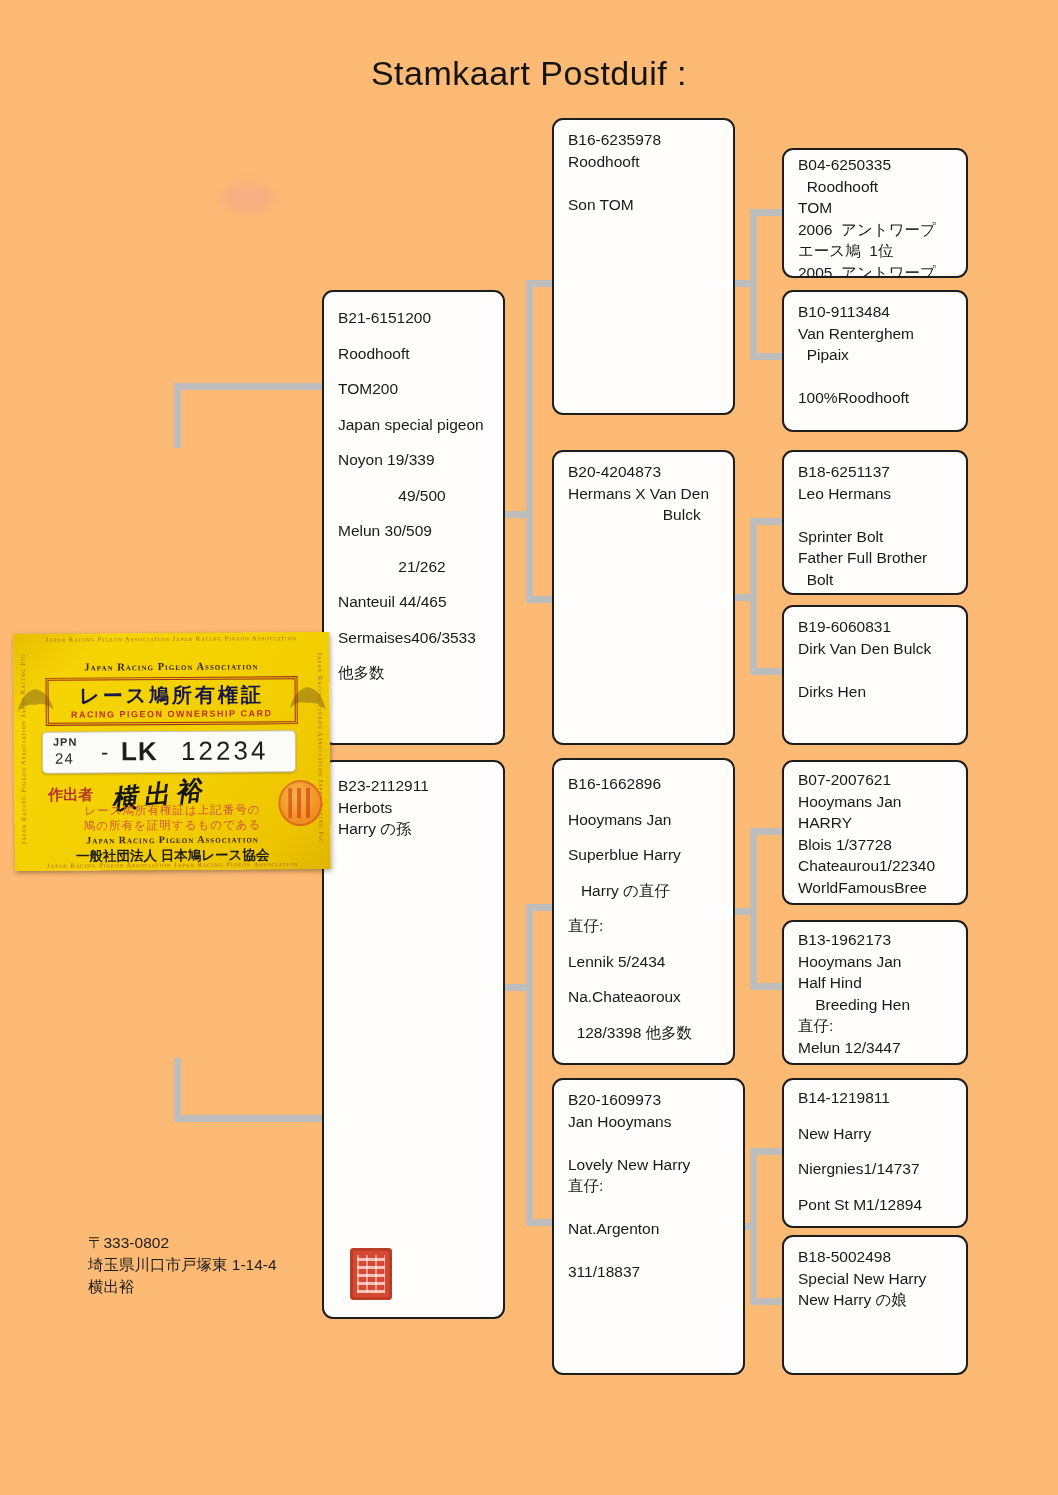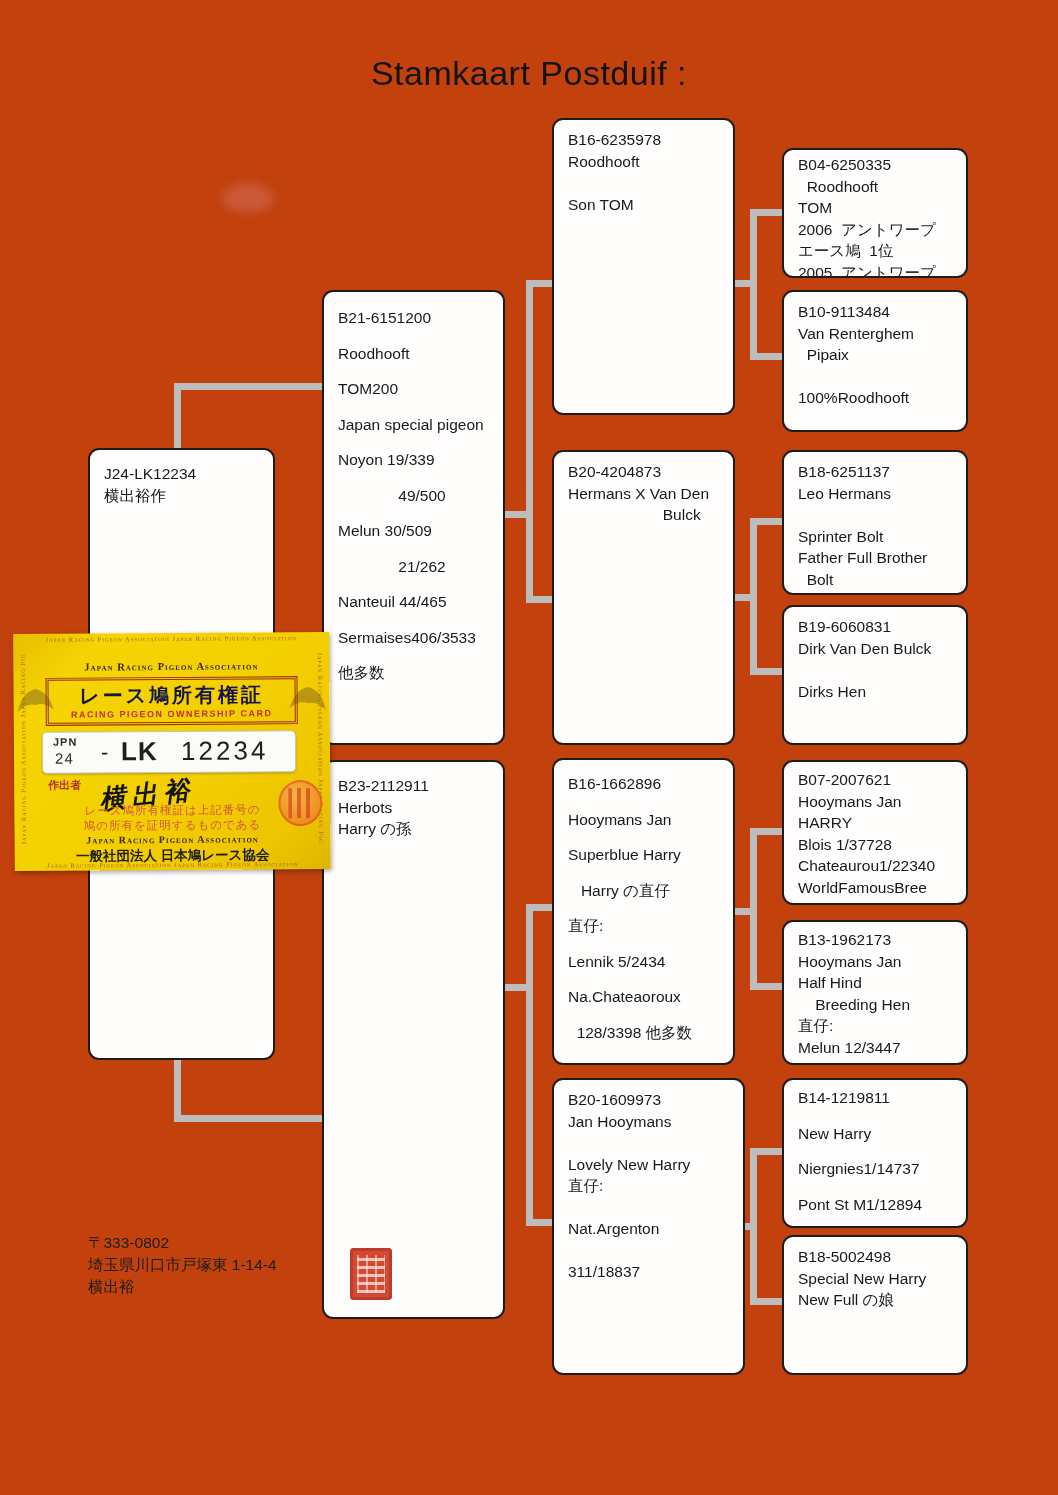--- a/index.html
+++ b/index.html
@@ -1,16 +1,16 @@
 <!DOCTYPE html>
 <html><head>
 <meta charset="utf-8">
 <style>
   html,body{margin:0;padding:0;background:#e9e9e9;}
-  #page{position:relative;width:1058px;height:1495px;margin:0 auto;background:#c2410c;
+  #page{position:relative;width:1058px;height:1495px;margin:0 auto;background:#fdba74;
         font-family:"Liberation Sans",sans-serif;overflow:hidden;}
   #page-title{position:absolute;left:0;top:54px;width:100%;text-align:center;
         font-size:34px;font-weight:500;color:#141414;letter-spacing:.5px;}
   
   .box{position:absolute;background:#fffefd;border:2px solid #1d1d1d;border-radius:11px;
        padding:10px 6px 4px 14px;box-sizing:border-box;z-index:2;overflow:hidden;}
   .box .ln{font-size:15.5px;color:#191919;line-height:1.32;min-height:21.5px;white-space:pre-wrap;}
   .box.roomy{padding-top:16px;}
   .box.roomy .ln{min-height:35.5px;}
   
@@ -34,21 +34,21 @@
   #card-title-jp{font-size:20px;font-weight:bold;color:#16164a;letter-spacing:3px;}
   #card-title-en{font-size:9px;font-weight:bold;color:#c03028;letter-spacing:1.5px;}
   #plate{position:absolute;top:98px;left:28px;width:252px;height:40px;background:#fbfbf7;
         border:1px solid #c9c4b4;border-radius:5px;box-shadow:0 1px 2px rgba(0,0,0,.25);}
   #plate .jpn{position:absolute;left:10px;top:3px;font-size:11px;font-weight:bold;color:#2c2c2c;letter-spacing:1px;}
   #plate .yr{position:absolute;left:12px;top:17px;font-size:15px;color:#2c2c2c;letter-spacing:1px;}
   #plate .dash{position:absolute;left:58px;top:7px;font-size:22px;color:#222;}
   #plate .series{position:absolute;left:78px;top:4px;font-size:26px;font-weight:bold;color:#1e1e1e;letter-spacing:1px;}
   #plate .num{position:absolute;left:138px;top:4px;font-size:26px;font-weight:normal;color:#1e1e1e;letter-spacing:3px;}
   #maker-row{position:absolute;top:144px;left:34px;height:34px;}
-  #maker-label{display:inline-block;font-size:11px;color:#b5342a;font-weight:bold;vertical-align:top;}
+  #maker-label{display:inline-block;font-size:15px;color:#b5342a;font-weight:bold;vertical-align:top;margin-top:8px;}
   #maker-signature{display:inline-block;font-size:26px;color:#141414;font-family:"Liberation Serif",serif;
         font-style:italic;font-weight:bold;transform:rotate(-6deg);margin-left:14px;letter-spacing:6px;}
   #card-seal{position:absolute;right:8px;top:148px;width:44px;height:46px;border-radius:50%;
         background:radial-gradient(circle at 40% 35%,#f8b244,#ee8e1e 70%,#d97a12);box-shadow:inset 0 0 0 2px rgba(200,60,20,.45);}
   #card-seal:after{content:"";position:absolute;left:10px;top:8px;right:10px;bottom:8px;
         background:repeating-linear-gradient(90deg,rgba(200,40,20,.55) 0 4px,rgba(240,150,60,0) 4px 9px);}
   .stmt{position:absolute;left:0;width:100%;text-align:center;font-size:11.5px;color:#d2553f;font-weight:500;letter-spacing:1px;}
   #stmt1{top:170px;} #stmt2{top:185px;}
   #card-footer-en{position:absolute;top:201px;left:0;width:100%;text-align:center;font-size:10px;
         font-family:"Liberation Serif",serif;font-variant:small-caps;font-weight:bold;color:#382512;letter-spacing:1px;}
@@ -97,24 +97,20 @@
   <div class="c" style="left:750px;top:668px;width:32px;height:7px"></div>
   <div class="c" style="left:735px;top:908px;width:15px;height:7px"></div>
   <div class="c" style="left:750px;top:828px;width:7px;height:162px"></div>
   <div class="c" style="left:750px;top:828px;width:32px;height:7px"></div>
   <div class="c" style="left:750px;top:983px;width:32px;height:7px"></div>
   <div class="c" style="left:735px;top:1223px;width:15px;height:7px"></div>
   <div class="c" style="left:750px;top:1148px;width:7px;height:157px"></div>
   <div class="c" style="left:750px;top:1148px;width:32px;height:7px"></div>
   <div class="c" style="left:750px;top:1298px;width:32px;height:7px"></div>
 
-  <div class="box" style="left:88px;top:448px;width:187px;height:612px;padding-top:14px">
-      <div class="ln">J24-LK12234</div>
-      <div class="ln">横出裕作</div>
-    </div>
   <div class="box roomy" style="left:322px;top:290px;width:183px;height:455px">
       <div class="ln">B21-6151200</div>
       <div class="ln">Roodhooft</div>
       <div class="ln">TOM200</div>
       <div class="ln">Japan special pigeon</div>
       <div class="ln">Noyon 19/339</div>
       <div class="ln">              49/500</div>
       <div class="ln">Melun 30/509</div>
       <div class="ln">              21/262</div>
       <div class="ln">Nanteuil 44/465</div>
@@ -207,21 +203,21 @@
     </div>
   <div class="box roomy" style="left:782px;top:1078px;width:186px;height:150px;padding-top:8px">
       <div class="ln">B14-1219811</div>
       <div class="ln">New Harry</div>
       <div class="ln">Niergnies1/14737</div>
       <div class="ln">Pont St M1/12894</div>
     </div>
   <div class="box" style="left:782px;top:1235px;width:186px;height:140px">
       <div class="ln">B18-5002498</div>
       <div class="ln">Special New Harry</div>
-      <div class="ln">New Full の娘</div>
+      <div class="ln">New Harry の娘</div>
     </div>
 
   <div id="card">
     <div class="edge-text edge-top">Japan Racing Pigeon Association Japan Racing Pigeon Association</div>
     <div class="edge-text edge-bottom">Japan Racing Pigeon Association Japan Racing Pigeon Association</div>
     <div class="edge-text edge-left">Japan Racing Pigeon Association Japan Racing Pigeon Association</div>
     <div class="edge-text edge-right">Japan Racing Pigeon Association Japan Racing Pigeon Association</div>
 
     <svg class="eagle" style="left:2px;top:48px" width="40" height="40" viewBox="0 0 40 40">
       <path d="M2 30 Q6 10 20 7 Q33 10 38 28 Q29 20 20 23 Q10 21 2 30 Z" fill="#8a6d1d"></path>

